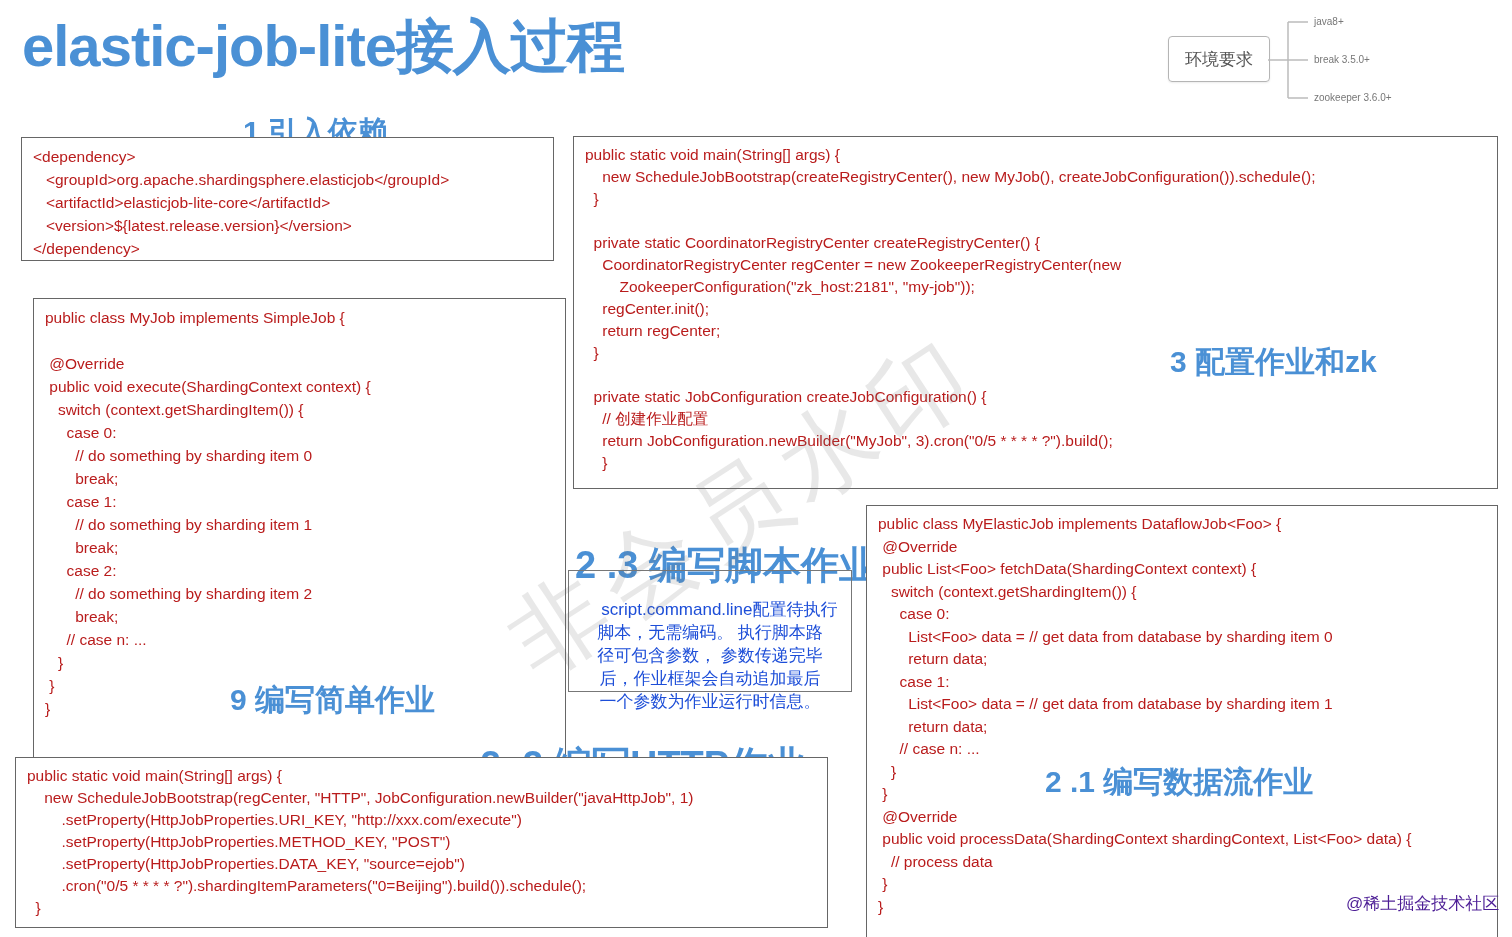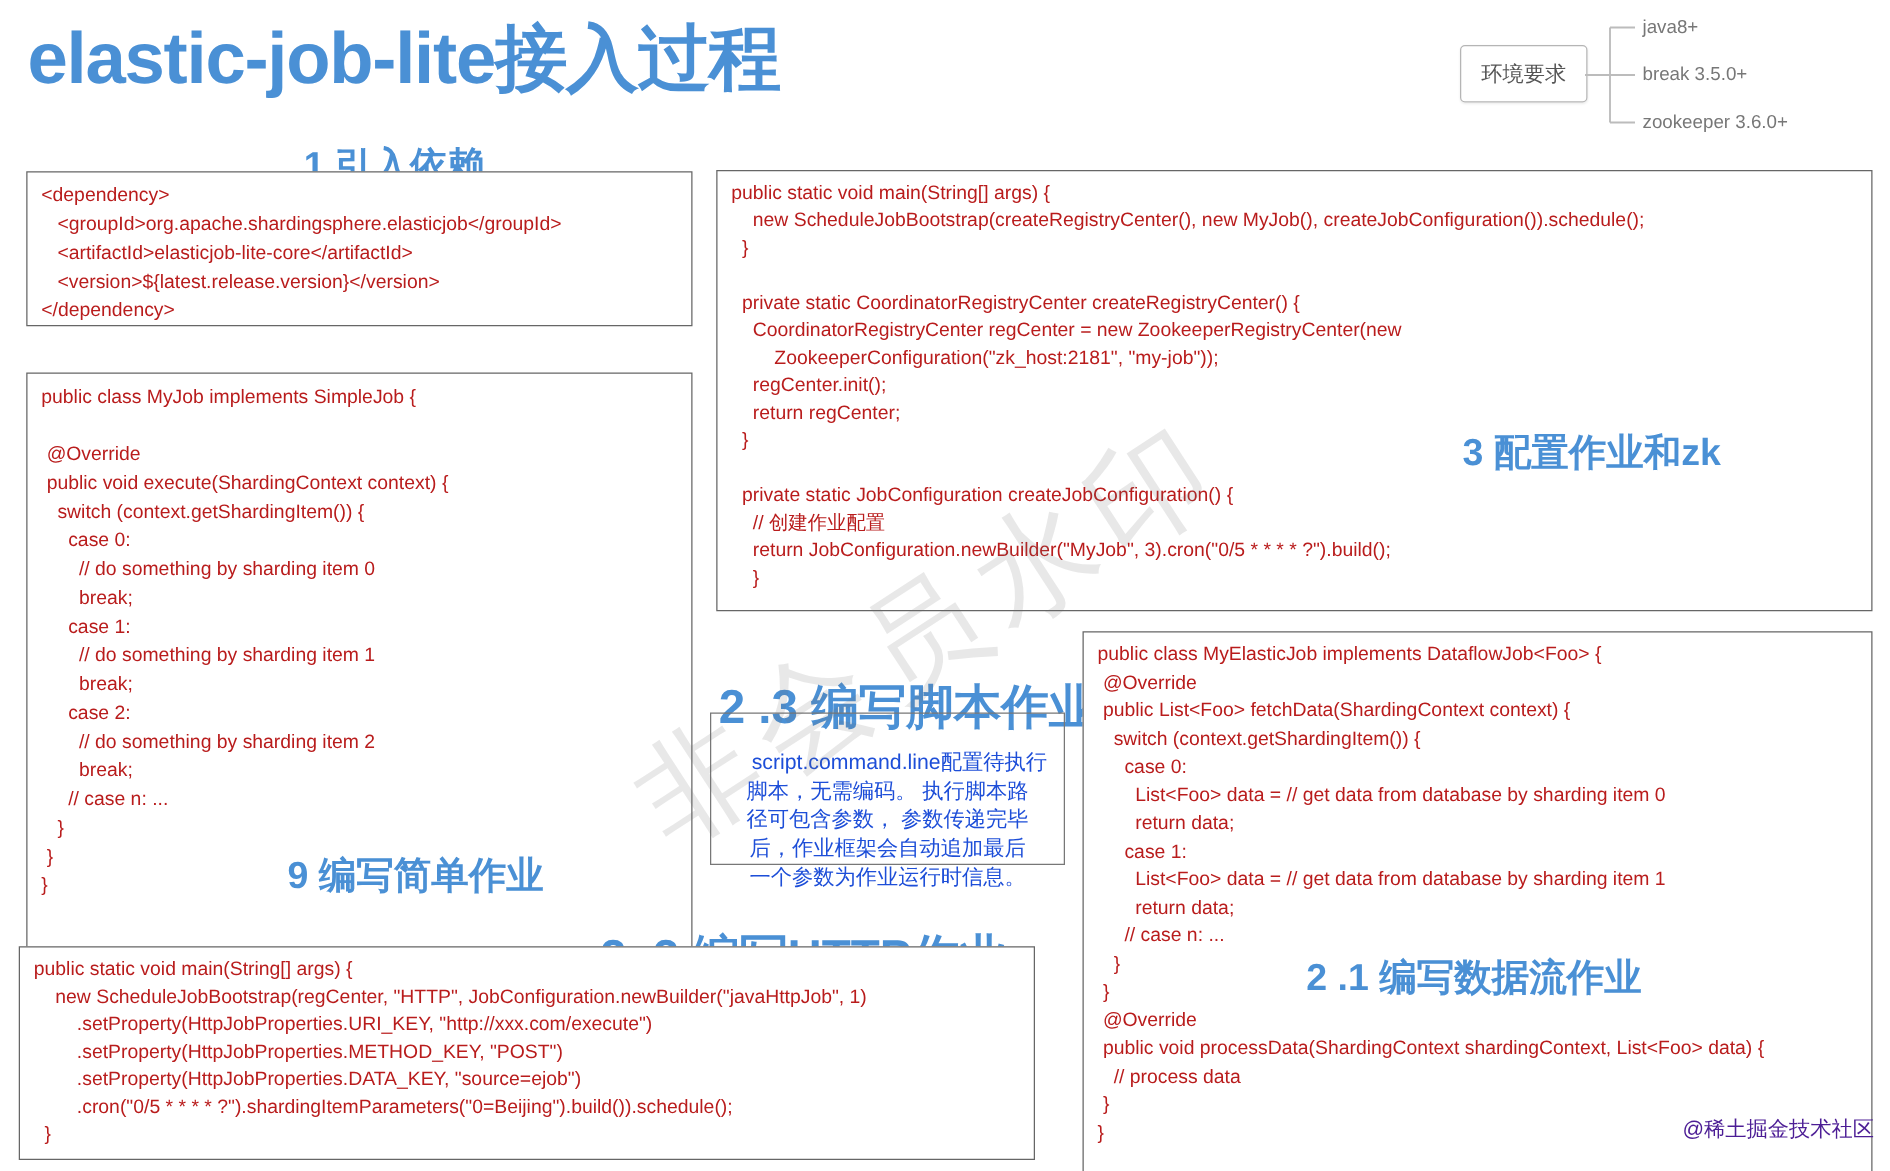--- a/index.html
+++ b/index.html
@@ -22,21 +22,21 @@
   .lh22{line-height:22px;}
   .lh225{line-height:22.5px;}
   .blue-heading{color:#4a90d5;font-weight:bold;white-space:nowrap;}
   .h30{font-size:30px;}
   .h29{font-size:38px;}
   .env-box{
     left:1168px;top:36px;width:100px;height:44px;border:1px solid #b5b5b5;border-radius:4px;
     display:flex;align-items:center;justify-content:center;font-size:17px;color:#555;
     box-shadow:0 1px 2px rgba(0,0,0,0.08);
   }
-  .env-item{position:absolute;left:1314px;font-size:15px;color:#777;line-height:20px;white-space:nowrap;}
+  .env-item{position:absolute;left:1314px;font-size:10px;color:#777;line-height:20px;white-space:nowrap;}
   .note-box{
     left:568px;top:570px;width:284px;height:122px;border:1px solid #777;box-sizing:border-box;
     padding:4px 7px;font-size:17px;line-height:23px;color:#1d4ed8;white-space:pre;text-align:center;
   }
   .watermark{
     left:470px;top:420px;width:620px;font-size:95px;letter-spacing:12px;color:rgba(110,110,110,0.16);
     transform:rotate(-33deg);transform-origin:center;white-space:nowrap;pointer-events:none;
   }
   .credit{left:1322px;top:892px;font-size:17px;color:#4c1d95;margin-left:24px;}
 </style>
@@ -59,21 +59,21 @@
 
   <div class="abs blue-heading h30" style="left:243px;top:112px;">1 引入依赖</div>
   <div class="abs code-box" style="left:21px;top:137px;width:533px;height:124px;">
     <pre class="code lh23">&lt;dependency&gt;
    &lt;groupId&gt;org.apache.shardingsphere.elasticjob&lt;/groupId&gt;
    &lt;artifactId&gt;elasticjob-lite-core&lt;/artifactId&gt;
    &lt;version&gt;${latest.release.version}&lt;/version&gt;
 &lt;/dependency&gt;</pre>
   </div>
 
-  <div class="abs code-box" style="left:21px;top:298px;width:533px;height:544px;">
+  <div class="abs code-box" style="left:33px;top:298px;width:533px;height:544px;">
     <pre class="code lh23">public class MyJob implements SimpleJob {
 
  @Override
  public void execute(ShardingContext context) {
    switch (context.getShardingItem()) {
      case 0:
        // do something by sharding item 0
        break;
      case 1:
        // do something by sharding item 1

